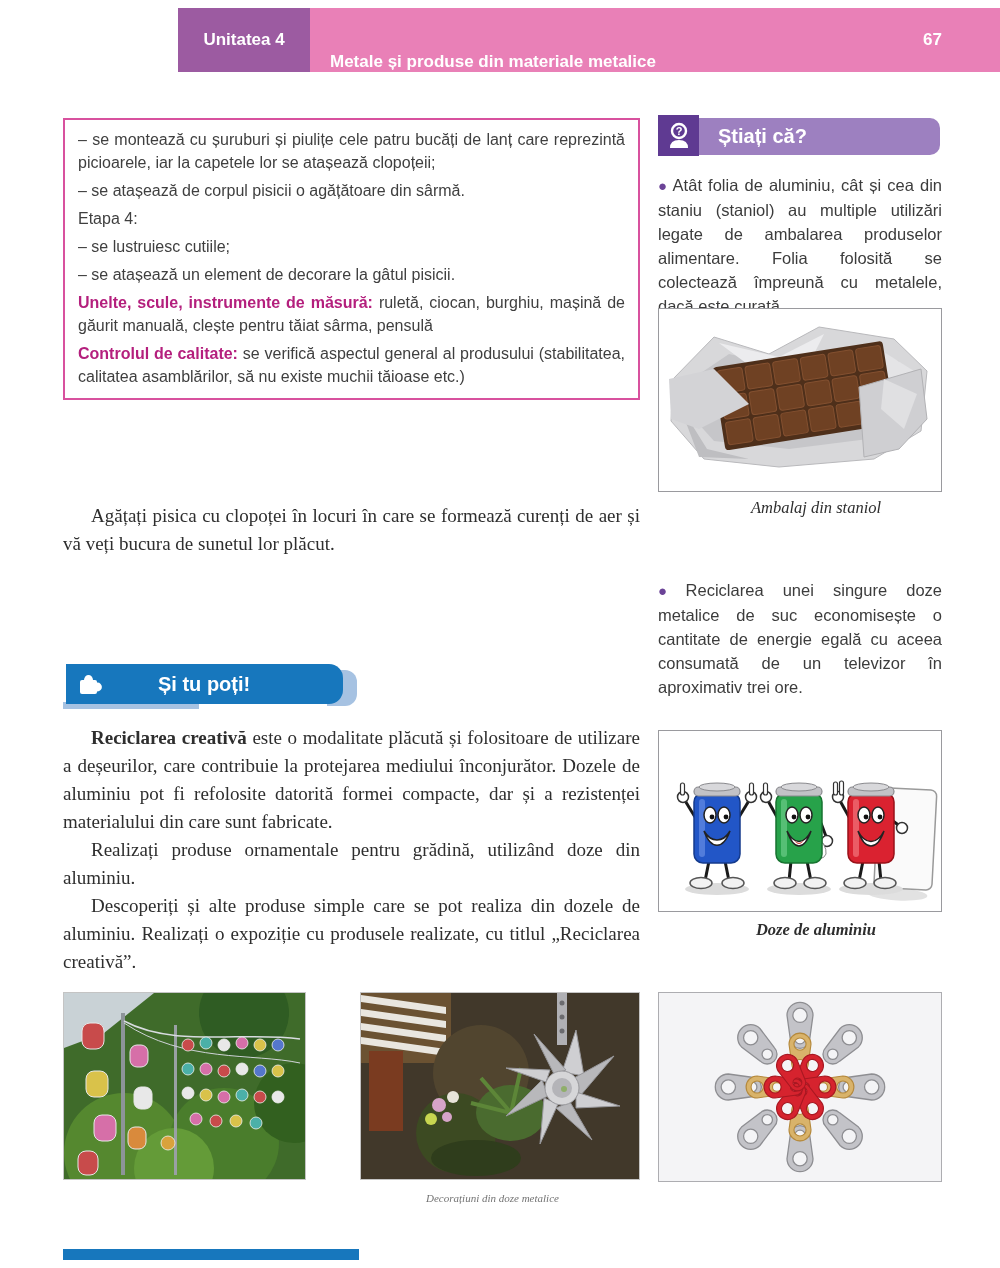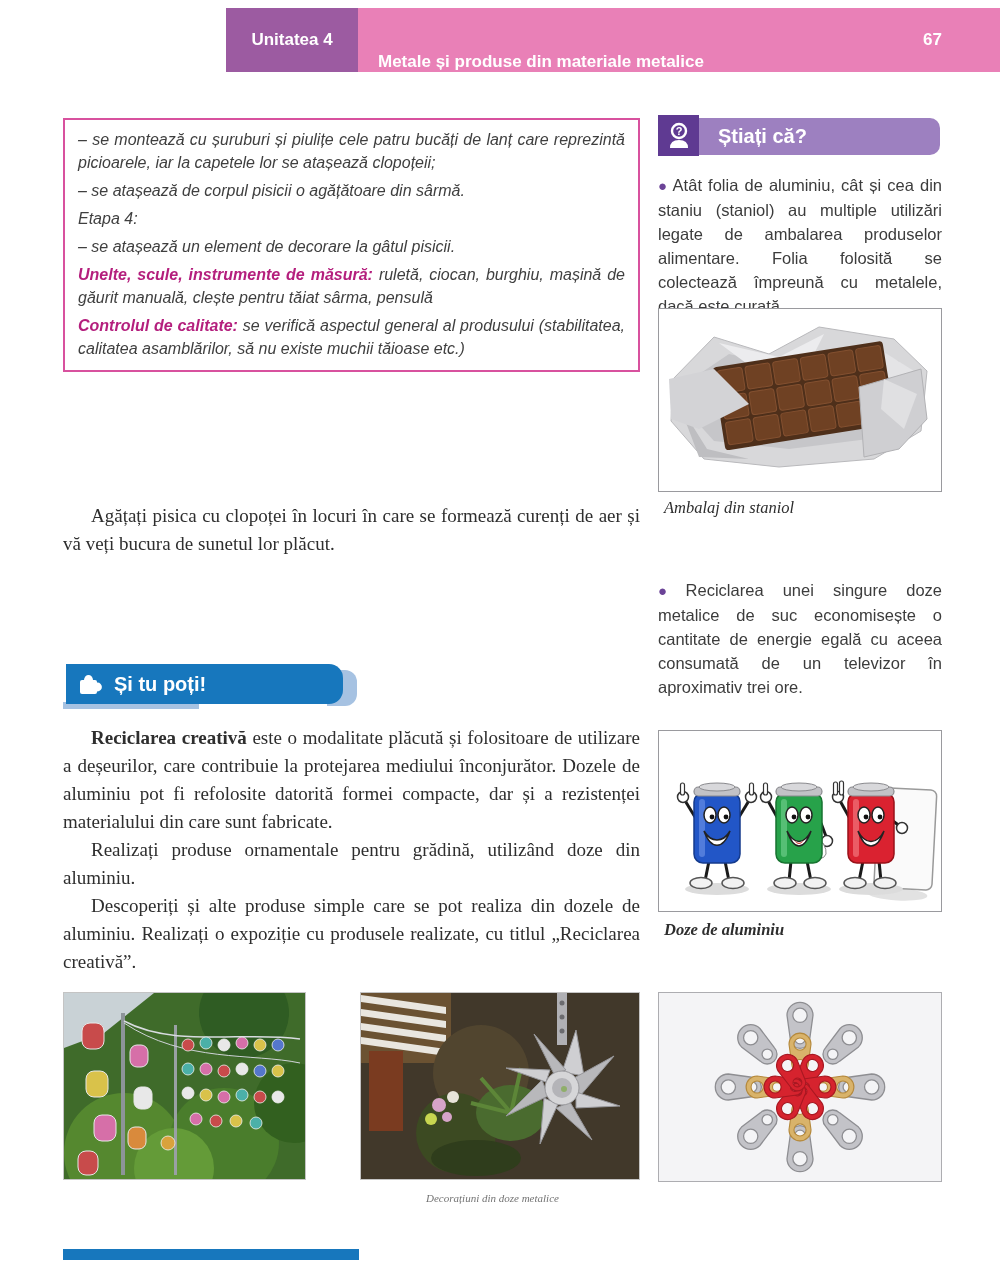--- a/index.html
+++ b/index.html
@@ -1,64 +1,64 @@
 <!DOCTYPE html>
 <html style="--header_purple: #9c5ba1; --header_pink: #e980b7; --box_border: #d8519e; --magenta: #b41f7d; --purple_dark: #5f3a92; --purple_light: #9d80c0; --bullet_purple: #6b4397; --blue: #1777bd; --blue_light: #a6c2e2;"><head>
 <meta charset="utf-8">
 <style>
   html,body{margin:0;padding:0;}
   body{width:1000px;height:1268px;position:relative;background:#ffffff;
        font-family:"Liberation Sans",sans-serif;color:#3b3b3b;overflow:hidden;}
   
-  .hdr{position:absolute;top:8px;left:0;right:0;height:64px;margin-left:48px;}
+  .hdr{position:absolute;top:8px;left:0;right:0;height:64px;}
   .hdr-unit{position:absolute;left:178px;top:0;width:132px;height:64px;
             background:var(--header_purple);display:flex;align-items:center;justify-content:center;
             color:#fff;font-weight:bold;font-size:17px;}
   .hdr-title{position:absolute;left:310px;top:0;right:0;height:64px;background:var(--header_pink);
              display:flex;align-items:flex-end;color:#fff;font-weight:bold;font-size:17px;padding-left:20px;box-sizing:border-box;}
   .hdr-page{position:absolute;right:58px;top:0;height:64px;display:flex;align-items:center;
             color:#fff;font-weight:bold;font-size:17px;}
   
   .leftcol{position:absolute;left:63px;top:0;width:577px;}
   .rightcol{position:absolute;left:658px;top:0;width:284px;}
   
   .pbox{position:absolute;top:118px;left:0;width:577px;box-sizing:border-box;
         border:2px solid var(--box_border);padding:8px 13px 10px 13px;
         font-size:16px;line-height:23px;text-align:justify;color:#3f3f3f;}
-  .pbox p{margin:0 0 5px 0;font-style:italic;}
+  .pbox p{margin:0 0 5px 0;}
   .pbox p:last-child{margin-bottom:0;}
   .mag{color:var(--magenta);font-weight:bold;}
   
   .serif{font-family:"Liberation Serif",serif;color:#2e2e2e;font-size:19px;line-height:28px;text-align:justify;}
   .serif p{margin:0;text-indent:28px;}
   .body1{position:absolute;top:502px;left:0;width:577px;}
   .creative{position:absolute;top:724px;left:0;width:577px;}
   .creative p{margin:0;text-indent:28px;}
   
   .banner{position:absolute;top:664px;left:0;width:577px;height:48px;}
   .banner .back-tab{position:absolute;left:264px;top:6px;width:30px;height:36px;background:var(--blue_light);border-radius:0 12px 12px 0;}
   .banner .back-strip{position:absolute;left:0;top:38px;width:136px;height:7px;background:var(--blue_light);}
   .banner .bar{position:absolute;left:3px;top:0;width:277px;height:40px;background:var(--blue);
-               border-radius:0 14px 14px 0;display:flex;align-items:center;color:#fff;font-weight:bold;font-size:20px;}
+               border-radius:0 14px 14px 0;display:flex;align-items:center;color:#fff;font-weight:bold;font-size:20px;gap:44px;}
   .banner .bar .icon{margin:0 12px 0 10px;display:flex;}
   
   .know-hdr{position:absolute;top:115px;left:0;width:284px;height:43px;}
   .know-bar{position:absolute;left:8px;right:2px;top:3px;height:37px;background:var(--purple_light);
             border-radius:0 10px 10px 0;display:flex;align-items:center;color:#fff;font-weight:bold;font-size:20px;padding-left:52px;box-sizing:border-box;}
   .know-sq{position:absolute;left:0;top:0;width:41px;height:41px;background:var(--purple_dark);
            display:flex;align-items:center;justify-content:center;}
   .fact{position:absolute;left:0;width:284px;font-size:16.5px;line-height:24px;text-align:justify;color:#3c3c3c;}
   .fact .dot{color:var(--bullet_purple);font-size:15px;margin-right:4px;}
   .fact1{top:173px;}
   .fact2{top:578px;}
   .fig{position:absolute;left:0;width:284px;box-sizing:border-box;border:1px solid #9a9a9e;background:#fff;overflow:hidden;}
   .fig1{top:308px;height:184px;}
   .fig2{top:730px;height:182px;}
   .fig3{top:992px;height:190px;border:1px solid #adadb1;background:#f4f4f6;}
-  .figcap{position:absolute;left:6px;width:284px;font-family:"Liberation Serif",serif;
+  .figcap{position:absolute;left:16px;width:284px;text-align:center;font-family:"Liberation Serif",serif;
           font-style:italic;font-size:16.5px;color:#2e2e2e;}
   .cap1{top:498px;}
   .cap2{top:920px;font-weight:bold;}
   
   .photo{position:absolute;top:992px;height:188px;overflow:hidden;border:1px solid #c4c4c4;box-sizing:border-box;}
   .photo1{left:63px;width:243px;}
   .photo2{left:360px;width:280px;}
   .bottom-cap{position:absolute;top:1192px;left:54px;width:877px;text-align:center;
               font-family:"Liberation Serif",serif;font-style:italic;font-size:11px;color:#737373;}
   .footer-bar{position:absolute;left:63px;top:1249px;width:296px;height:11px;background:var(--blue);}
@@ -75,20 +75,21 @@
   </div>
   <div class="hdr-page">67</div>
 </div>
 
 <div class="leftcol">
 
   <div class="pbox">
     <p><span>– se montează cu șuruburi și piulițe cele patru bucăți de lanț care reprezintă picioarele, iar la capetele lor se atașează clopoțeii;</span></p>
     <p><span>– se atașează de corpul pisicii o agățătoare din sârmă.</span></p>
     <p><span>Etapa 4:</span></p>
+    <p><span>– se lustruiesc cutiile;</span></p>
     <p><span>– se atașează un element de decorare la gâtul pisicii.</span></p>
     <p><b class="mag">Unelte, scule, instrumente de măsură:</b><span> ruletă, ciocan, burghiu, mașină de găurit manuală, clește pentru tăiat sârma, pensulă</span></p>
     <p><b class="mag">Controlul de calitate:</b><span> se verifică aspectul general al produsului (stabilitatea, calitatea asamblărilor, să nu existe muchii tăioase etc.)</span></p>
   </div>
 
   <div class="body1 serif">
     <p>Agățați pisica cu clopoței în locuri în care se formează curenți de aer și vă veți bucura de sunetul lor plăcut.</p>
   </div>
 
   <div class="banner">

